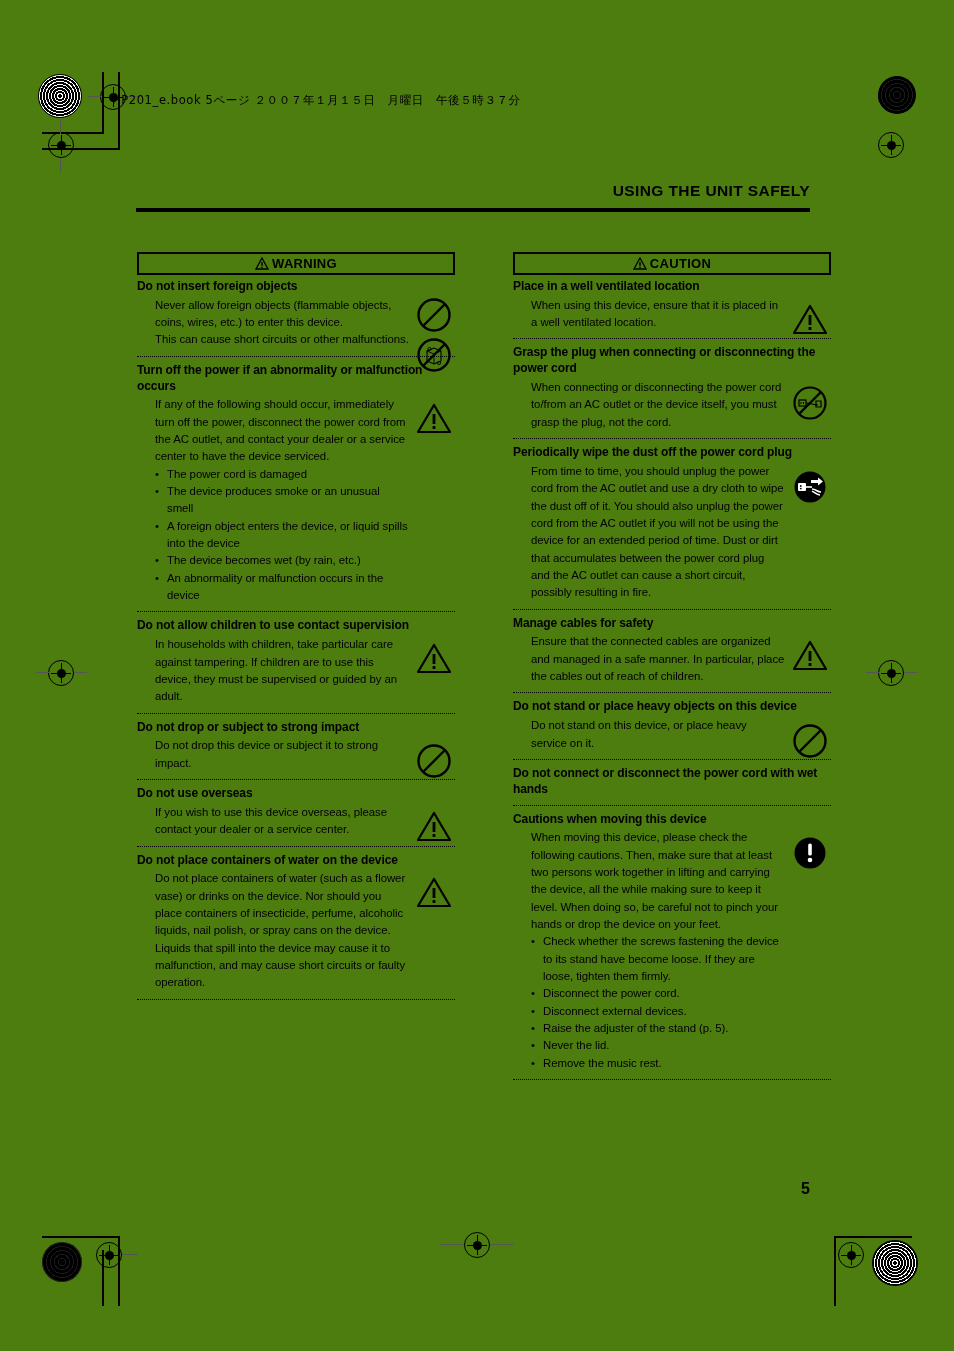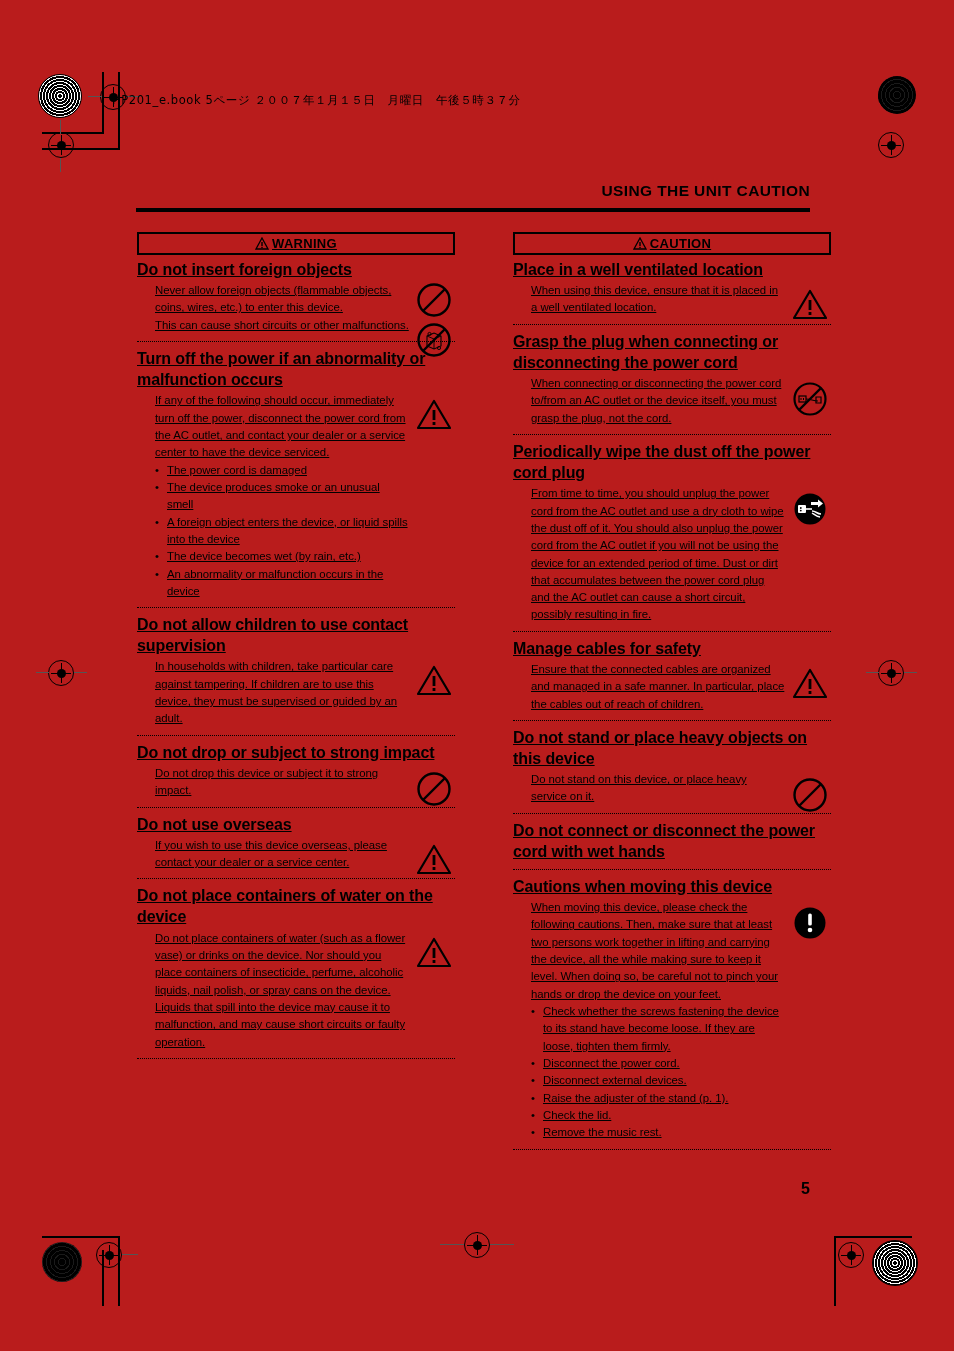--- a/index.html
+++ b/index.html
@@ -4,21 +4,21 @@
 <style>
   html, body {
     margin: 0;
     padding: 0;
     background: #ffffff;
   }
   .page {
     position: relative;
     width: 954px;
     height: 1351px;
-    background: #b91c1c;
+    background: #4d7c0f;
     font-family: "Liberation Sans", sans-serif;
     color: #000000;
     overflow: hidden;
   }
 
   
   .cropline { position: absolute; background: #000; }
   .regmark {
     position: absolute;
     width: 26px; height: 26px;
@@ -83,23 +83,22 @@
   .title-rule {
     position: absolute;
     left: 136px; top: 208px;
     width: 674px; height: 4px;
     background: #000;
   }
 
   
   .col {
     position: absolute;
-    top: 232px;
+    top: 252px;
     width: 318px;
-    text-decoration: underline;
   }
   .col-left  { left: 137px; }
   .col-right { left: 492px; margin-left: 21px; }
 
   .level-box {
     border: 2px solid #000;
     height: 19px;
     display: flex;
     align-items: center;
     justify-content: center;
@@ -109,21 +108,21 @@
   .level-label {
     font-size: 13px;
     font-weight: bold;
     letter-spacing: 0.3px;
     line-height: 1;
   }
   .warn-tri { display: block; }
 
   .sec { position: relative; }
   .sec-title {
-    font-size: 16px;
+    font-size: 12px;
     font-weight: bold;
     line-height: 1.32;
     letter-spacing: -0.1px;
     margin: 0 0 2px 0;
   }
   .sec-body {
     position: relative;
     padding-left: 18px;
     padding-right: 46px;
     min-height: 10px;
@@ -236,21 +235,21 @@
   <div class="regmark" style="left:838px; top:1242px;">
     <div class="regdot"></div>
   </div>
   <div class="regmark" style="left:464px; top:1232px;">
     <div class="regdot"></div>
   </div>
   <div class="reg-ext-h" style="left:440px; top:1244px; width:24px; height:1px;"></div>
   <div class="reg-ext-h" style="left:490px; top:1244px; width:24px; height:1px;"></div>
 
   <div class="filehdr">HP201_e.book  5ページ  ２００７年１月１５日　月曜日　午後５時３７分</div>
-  <div class="doc-title">USING THE UNIT CAUTION</div>
+  <div class="doc-title">USING THE UNIT SAFELY</div>
   <div class="title-rule"></div>
 
   <div class="col col-left">
     <div class="level-box">
       <svg class="warn-tri" width="14" height="13" viewBox="0 0 14 13">
         <path d="M7 1 L13 12 L1 12 Z" fill="none" stroke="#000" stroke-width="1.3"></path>
         <rect x="6.3" y="5" width="1.4" height="4" fill="#000"></rect>
         <rect x="6.3" y="9.8" width="1.4" height="1.3" fill="#000"></rect>
       </svg>
       <span class="level-label">WARNING</span>
@@ -460,22 +459,22 @@
     <div class="dotrule"></div>
 
     <div class="sec">
       <h3 class="sec-title">Cautions when moving this device</h3>
       <div class="sec-body">
         <p>When moving this device, please check the following cautions. Then, make sure that at least two persons work together in lifting and carrying the device, all the while making sure to keep it level. When doing so, be careful not to pinch your hands or drop the device on your feet.</p>
         <ul class="bullets">
           <li>Check whether the screws fastening the device to its stand have become loose. If they are loose, tighten them firmly.</li>
           <li>Disconnect the power cord.</li>
           <li>Disconnect external devices.</li>
-          <li>Raise the adjuster of the stand (p. 1).</li>
-          <li>Check the lid.</li>
+          <li>Raise the adjuster of the stand (p. 5).</li>
+          <li>Never the lid.</li>
           <li>Remove the music rest.</li>
         </ul>
         <div class="icon-slot mid">
           <svg width="36" height="36" viewBox="0 0 36 36">
             <circle cx="18" cy="18" r="15.5" fill="#000"></circle>
             <rect x="16.2" y="8.5" width="3.6" height="12" fill="#fff" rx="1.6"></rect>
             <circle cx="18" cy="25" r="2.3" fill="#fff"></circle>
           </svg>
         </div>
       </div>

